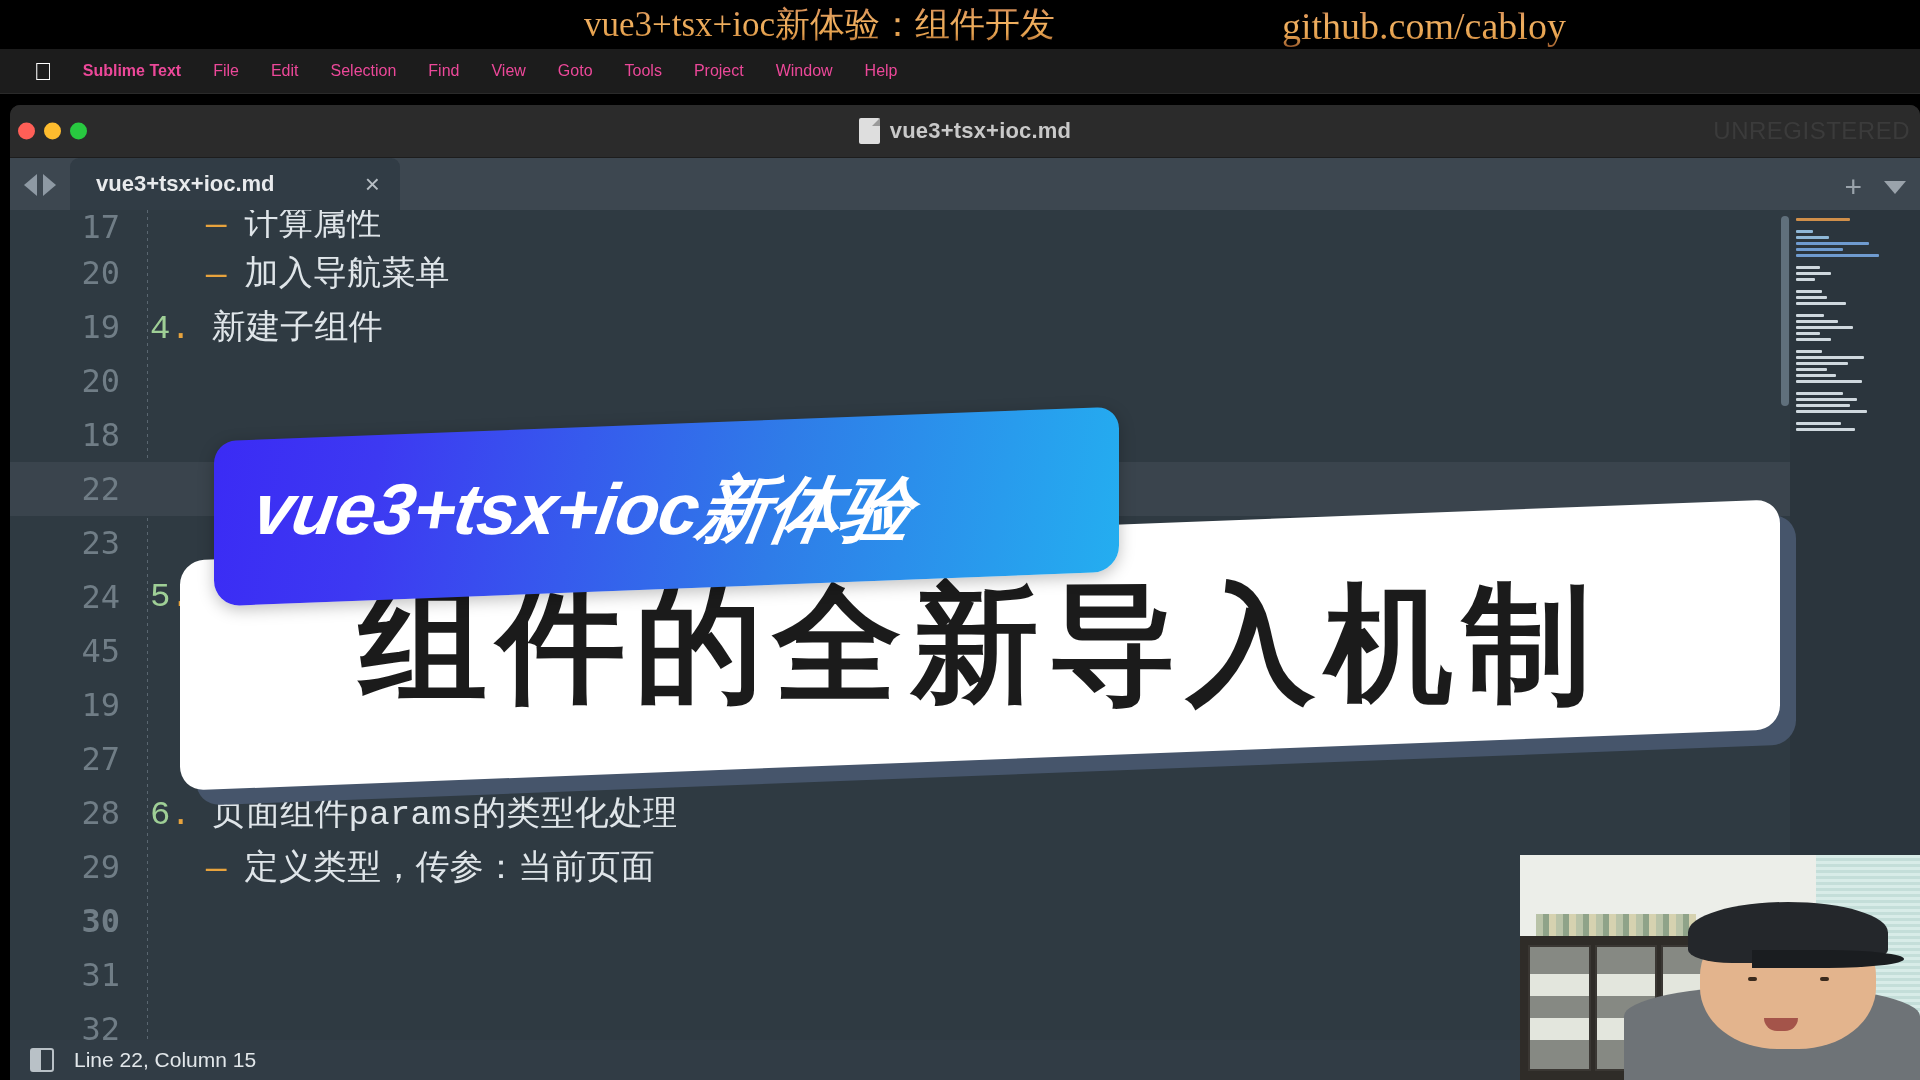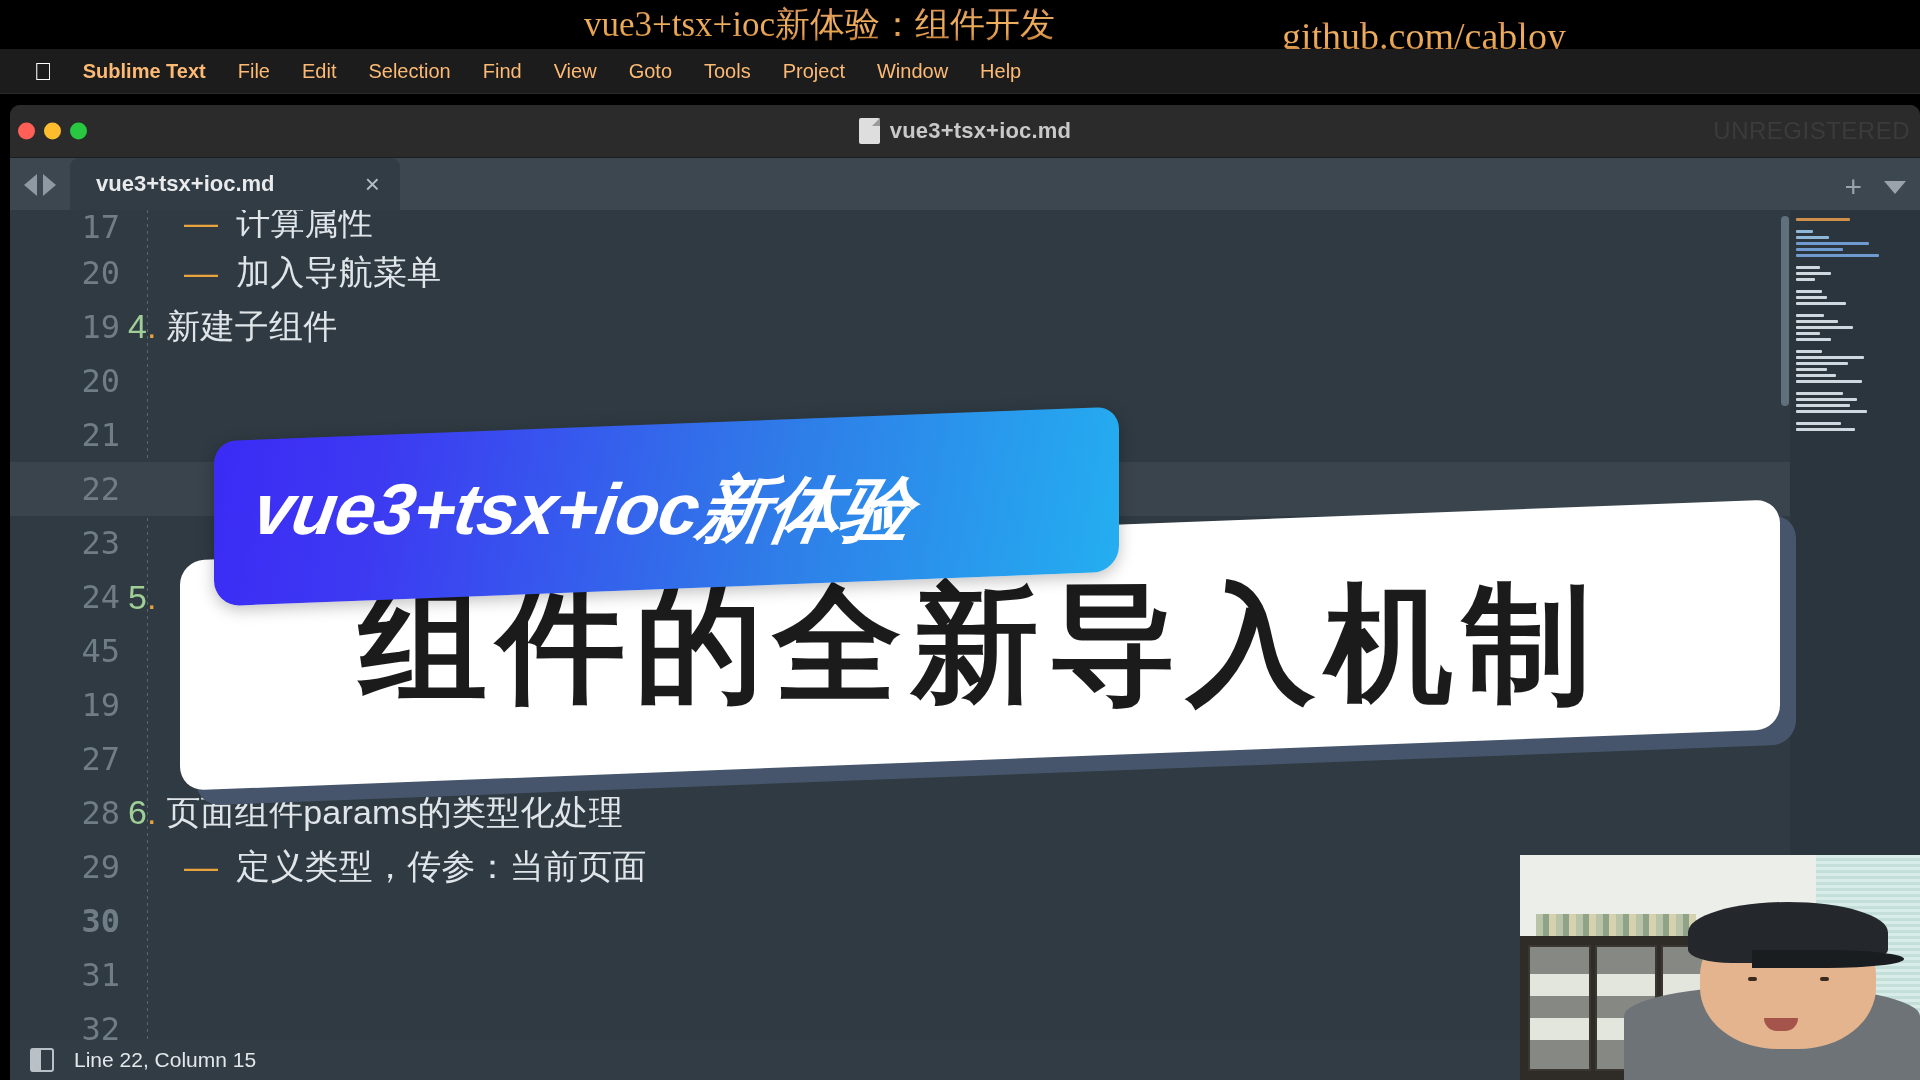--- a/index.html
+++ b/index.html
@@ -15,30 +15,30 @@
     background:#000; overflow:hidden;
   }
   .banner-txt {
     position:absolute; top:2px;
     font-family:"Liberation Serif", serif;
     font-size:35px; line-height:45px; white-space:nowrap;
     background:linear-gradient(180deg,#c97f52 0%, #f0b060 45%, #e6a24f 70%, #8d4f28 100%);
     -webkit-background-clip:text; background-clip:text; color:transparent;
   }
   #banner-title { left:584px; }
-  #banner-url   { left:1282px; font-size:38px; top:14px; }
+  #banner-url   { left:1282px; font-size:38px; top:4px; }
 
   
   #menubar {
     position:absolute; left:0; top:49px; width:1920px; height:45px;
     background:#1c1c1c; display:flex; align-items:center;
     border-bottom:1px solid #2a2a2a;
   }
   #apple-logo { margin-left:34px; margin-right:30px; color:#fff; font-size:25px; line-height:25px; }
-  .menu-item { color:#fdba74; font-size:20px; margin-right:32px; white-space:nowrap; }
+  .menu-item { color:#ec4899; font-size:16px; margin-right:32px; white-space:nowrap; }
   .menu-item.app-name { font-weight:bold; }
 
   
   #window {
     position:absolute; left:10px; top:105px; width:1910px; height:975px;
     background:#2b2b2b; border-top-left-radius:10px; border-top-right-radius:10px;
     overflow:hidden;
   }
 
   
@@ -92,22 +92,22 @@
   
   #editor {
     position:relative; height:830px; background:#2f3a42; overflow:hidden;
   }
   #gutter-line { position:absolute; left:137px; top:0; bottom:0; width:1px;
     background-image:linear-gradient(#5a6670 50%, transparent 0); background-size:2px 7px; }
 
   .code-row { position:absolute; left:0; width:100%; height:54px; display:flex; align-items:center; }
   .ln { width:118px; text-align:right; color:#707d86; font-size:32px;
         font-family:"DejaVu Sans Mono", monospace; padding-right:8px; }
-  .content { font-size:34px; color:#dfe5e9;
-             font-family:Liberation Sans, sans-serif; white-space:nowrap; letter-spacing:.2px; }
+  .content { margin-left:22px; font-size:34px; color:#dfe5e9;
+             font-family:Liberation Mono, monospace; white-space:nowrap; letter-spacing:.2px; }
   .dot { color:#e8a33d; }
   .dash { color:#e8a33d; padding-right:18px; }
   .indent1 { padding-left:56px; }
   .hl-row { background:#3a444d; }
   .hl-gutter { position:absolute; left:0; width:128px; height:54px; background:#3a444d; }
 
   
   #minimap {
     position:absolute; right:0; top:0; width:130px; height:830px; background:#2b353d;
     padding:8px 6px;
@@ -256,21 +256,21 @@
             <div class="content indent1"><span class="dash">—</span>加入导航菜单</div>
           </div>
           <div class="code-row" style="top: 90px;">
             <div class="ln">19</div>
             <div class="content"><span style="color: rgb(159, 207, 150);">4</span><span class="dot">.</span>  新建子组件</div>
           </div>
           <div class="code-row" style="top: 144px;">
             <div class="ln">20</div>
           </div>
           <div class="code-row" style="top: 198px;">
-            <div class="ln">21</div>
+            <div class="ln">18</div>
             <div class="content"></div>
           </div>
           <div class="hl-gutter" style="top: 252px;"></div>
           <div class="code-row hl-row" style="top: 252px;">
             <div class="ln">22</div>
             <div class="content"></div>
           </div>
           <div class="code-row" style="top: 306px;">
             <div class="ln">23</div>
             <div class="content"></div>

